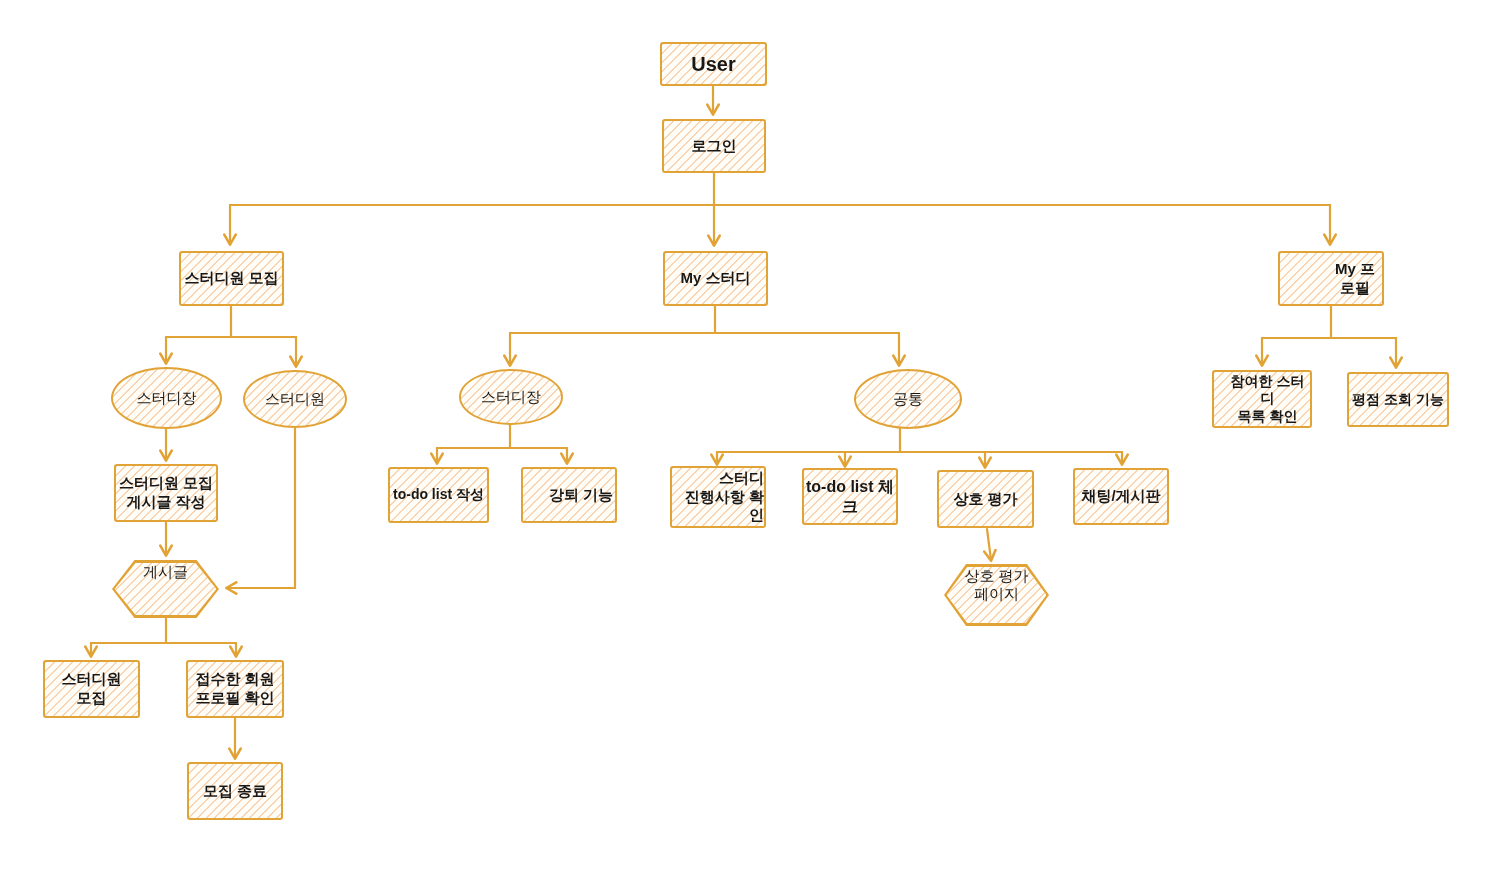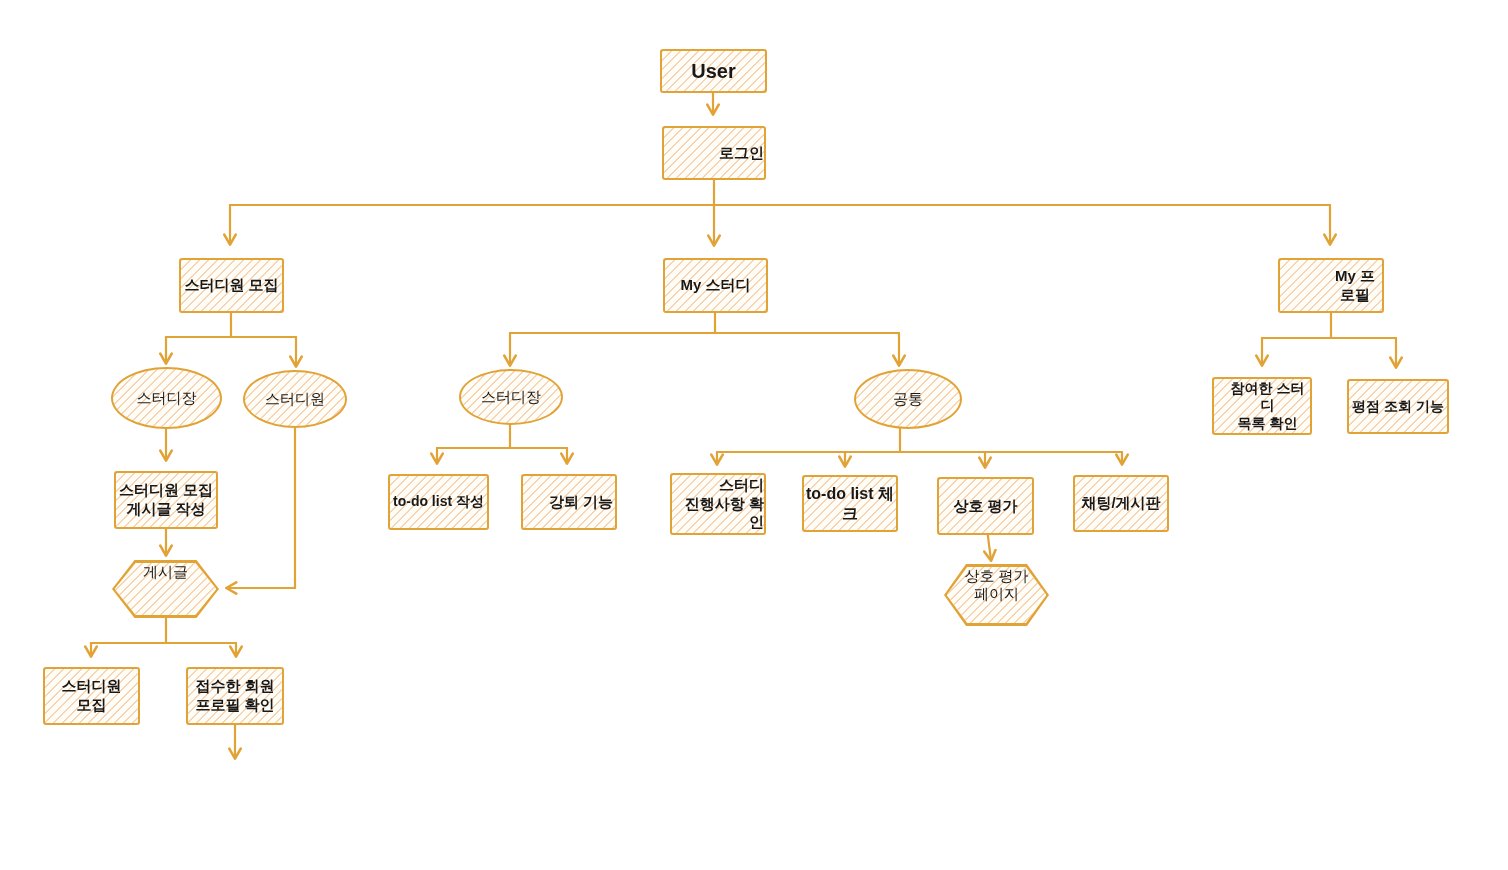--- a/index.html
+++ b/index.html
@@ -23,21 +23,20 @@
     background-image:repeating-linear-gradient(
       135deg,
       rgba(242,178,122,0.55) 0px,
       rgba(242,178,122,0.55) 1.4px,
       rgba(255,253,248,0) 1.4px,
       rgba(255,253,248,0) 6.2px);
   }
   .rect{
     border:2.4px solid #E2A336;
     border-radius:3px;
-    margin-top:7px;
   }
   .rect .node-label{font-weight:700;}
   .ellipse{
     border:2.4px solid #E2A336;
     border-radius:50%;
   }
   .hex{
     background:#E2A336;
     clip-path:polygon(0 50%,21% 0,79% 0,100% 50%,79% 100%,21% 100%);
   }
@@ -114,21 +113,21 @@
       <path d="M1262 338 H1396"></path>
       <path d="M1262 338 V365" marker-end="url(#arrow)"></path>
       <path d="M1396 338 V367" marker-end="url(#arrow)"></path>
     </g>
   </svg>
 
   <div class="node rect hatch" style="left:660px;top:42px;width:107px;height:44px;">
     <span class="node-label title-label">User</span>
   </div>
 
-  <div class="node rect hatch" style="left:662px;top:119px;width:104px;height:54px;justify-content:flex-end;">
+  <div class="node rect hatch" style="left:662px;top:119px;width:104px;height:54px;">
     <span class="node-label">로그인</span>
   </div>
 
   <div class="node rect hatch" style="left:179px;top:251px;width:105px;height:55px;">
     <span class="node-label">스터디원 모집</span>
   </div>
 
   <div class="node rect hatch" style="left:663px;top:251px;width:105px;height:55px;">
     <span class="node-label">My 스터디</span>
   </div>
@@ -159,20 +158,23 @@
   <div class="node rect hatch" style="left:43px;top:660px;width:97px;height:58px;">
     <span class="node-label">스터디원
 모집</span>
   </div>
 
   <div class="node rect hatch" style="left:186px;top:660px;width:98px;height:58px;">
     <span class="node-label">접수한 회원
 프로필 확인</span>
   </div>
 
+  <div class="node rect hatch" style="left:187px;top:762px;width:96px;height:58px;">
+    <span class="node-label">모집 종료</span>
+  </div>
 
   <div class="node ellipse hatch" style="left:459px;top:369px;width:104px;height:56px;">
     <span class="node-label">스터디장</span>
   </div>
 
   <div class="node ellipse hatch" style="left:854px;top:369px;width:108px;height:60px;">
     <span class="node-label">공통</span>
   </div>
 
   <div class="node rect hatch" style="left:388px;top:467px;width:101px;height:56px;">

